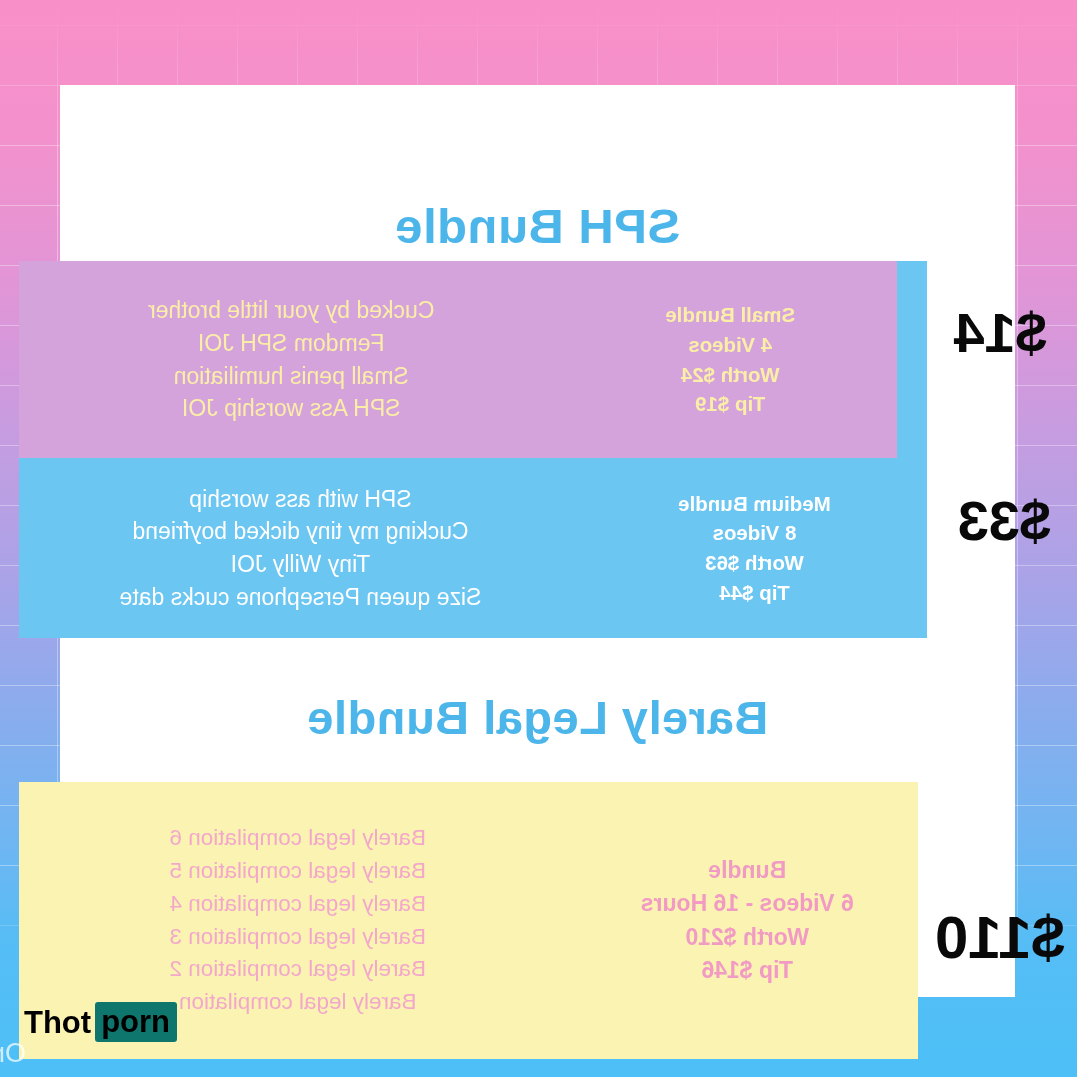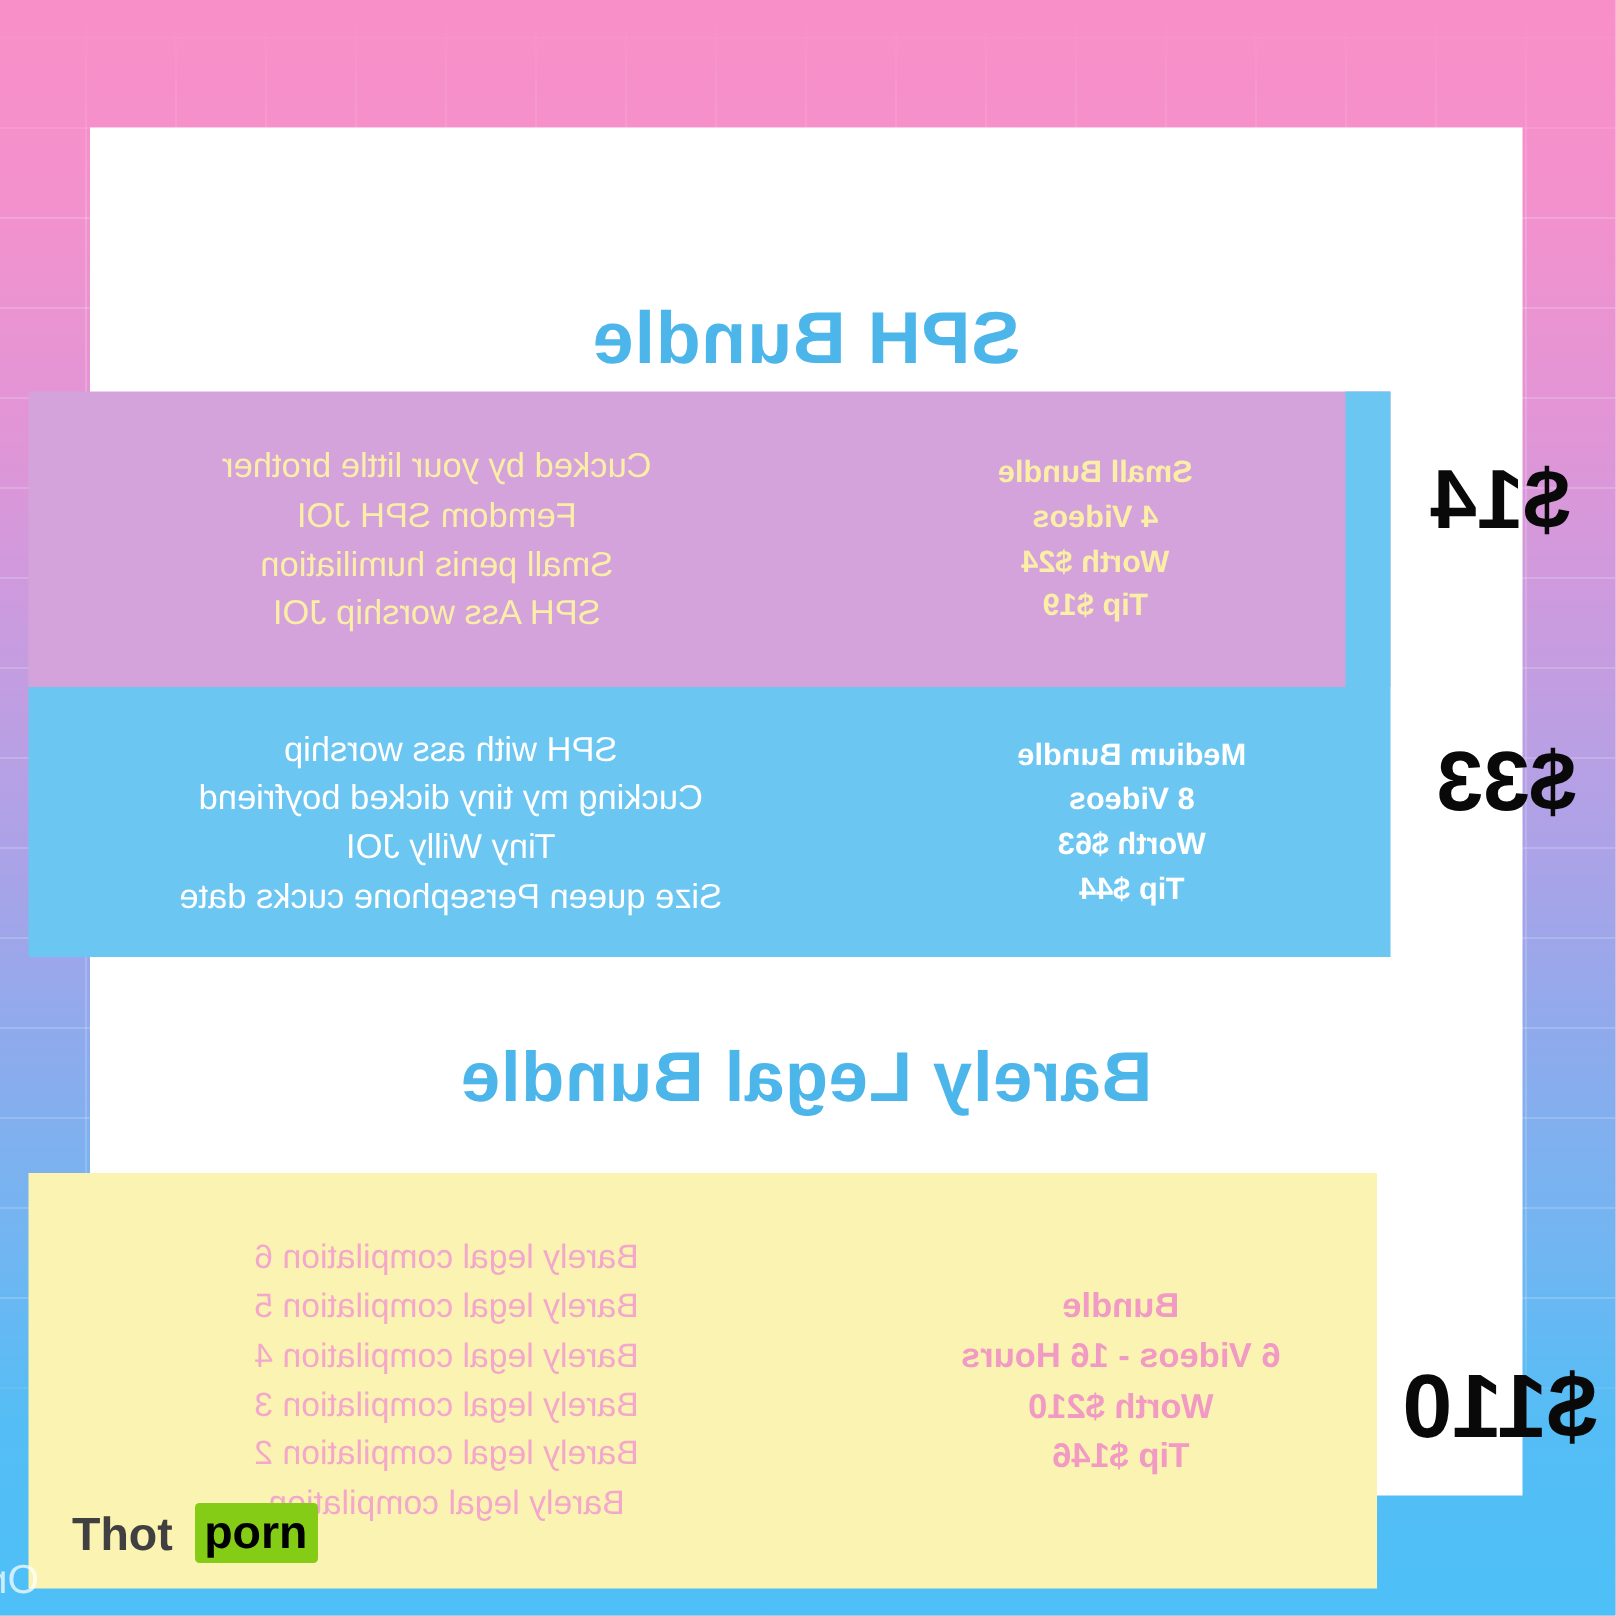--- a/index.html
+++ b/index.html
@@ -146,27 +146,26 @@
     position: absolute;
     left: 24px;
     top: 1002px;
     display: flex;
     align-items: center;
     font-size: 31px;
     font-weight: bold;
     line-height: 1;
   }
   #wm .thot {
-    color: #404040;
-    padding-right: 15px;
-    margin-left: 24px;
+    color: #000000;
+    padding-right: 4px;
   }
   #wm .porn {
     color: #000000;
-    background: #84cc16;
+    background: #0f766e;
     padding: 4px 7px 5px 6px;
     border-radius: 3px;
   }
   #wm-url {
     position: absolute;
     left: 26px;
     top: 1038px;
     font-size: 27px;
     color: rgba(255,255,255,0.72);
     transform: scaleX(-1);

